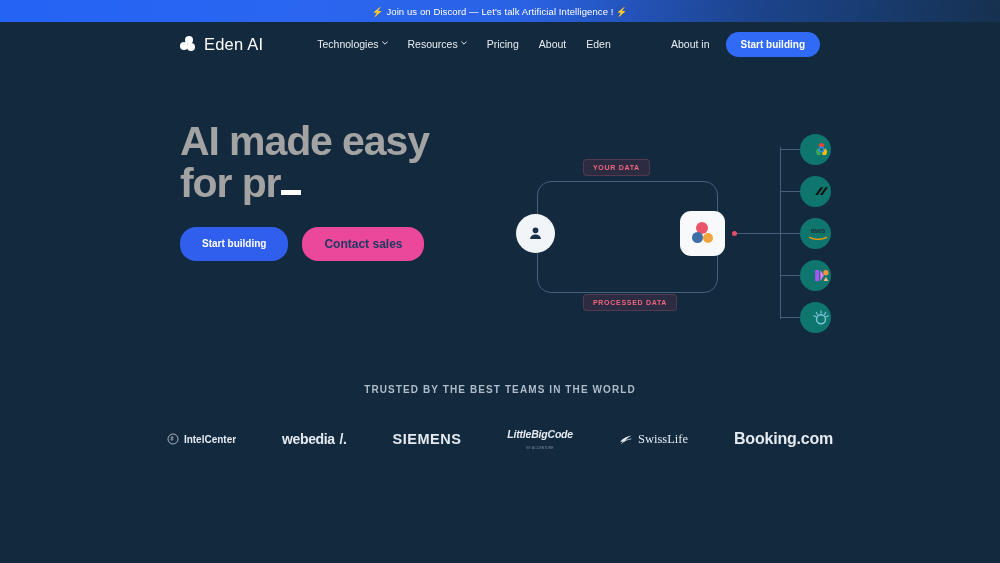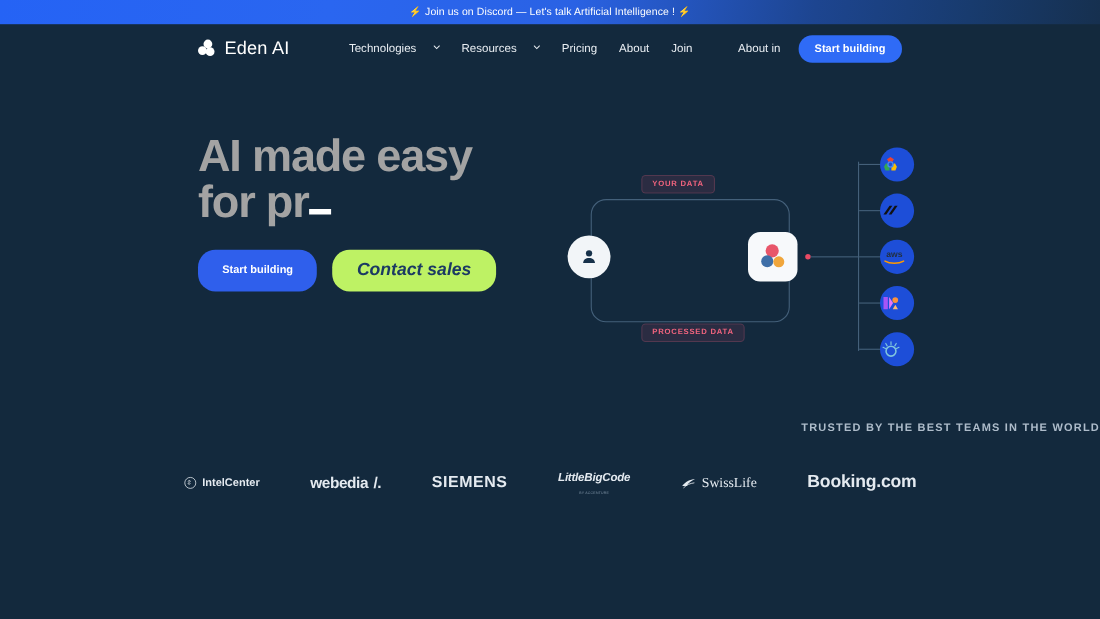--- a/index.html
+++ b/index.html
@@ -33,21 +33,21 @@
   .logo-mark{ width:17px; height:17px; position:relative; }
   .logo-mark i{ position:absolute; border-radius:50%; background:#ffffff; display:block; }
   .logo-mark i:nth-child(1){ width:8px;height:8px; left:4.5px; top:0; }
   .logo-mark i:nth-child(2){ width:8px;height:8px; left:0; top:6px; }
   .logo-mark i:nth-child(3){ width:8px;height:8px; left:7px; top:7px; }
   .logo-text{ color:#fff; font-size:16.5px; font-weight:400; letter-spacing:.2px; }
 
   .nav-links{ display:flex; align-items:center; gap:20px; margin-left:54px; }
   .nav-link{
     color:#e8edf2; font-size:10.5px; cursor:pointer;
-    display:flex; align-items:center; gap:15px; white-space:nowrap;
+    display:flex; align-items:center; gap:3px; white-space:nowrap;
   }
   .chev{ display:inline-block; width:6px; height:6px; position:relative; top:-1px; }
   .chev svg{ display:block; }
 
   .nav-right{ margin-left:auto; display:flex; align-items:center; gap:16px; }
   .signin{ color:#e8edf2; font-size:10.5px; cursor:pointer; }
   .btn-start-nav{
     background:#2f6bf6; color:#fff; font-size:10px; font-weight:600;
     border:none; border-radius:14px; padding:7px 15px; cursor:pointer;
     white-space:nowrap;
@@ -68,22 +68,22 @@
   }
   .hero-sub{
     color:#cfd9e3; font-size:10px; margin-top:23px; letter-spacing:.05px;
   }
   .hero-btns{ display:flex; gap:14px; margin-top:22px; }
   .btn-primary{
     background:#2f5fec; color:#ffffff; font-size:10px; font-weight:600;
     border:none; border-radius:16px; padding:10px 22px; cursor:pointer;
   }
   .btn-secondary{
-    background:#bef264; color:#1c3a63; font-size:16px; font-weight:600;
-    border:none; border-radius:16px; padding:10px 22px; cursor:pointer;font-style:italic;
+    background:#ec4899; color:#1c3a63; font-size:12px; font-weight:600;
+    border:none; border-radius:16px; padding:10px 22px; cursor:pointer;
   }
   .nocredit{ color:#b9c6d4; font-size:7.5px; margin-top:18px; }
 
   
   .diagram{ position:relative; width:360px; height:200px; margin-top:8px; }
   .diag-label{
     position:absolute; font-size:7px; font-weight:700; letter-spacing:.7px;
     color:#f2647e; background:rgba(210,70,100,.13);
     border:1px solid rgba(226,96,126,.22);
     padding:4px 9px; border-radius:4px; white-space:nowrap;
@@ -115,28 +115,28 @@
   .dot-red{
     position:absolute; width:5px; height:5px; border-radius:50%;
     background:#e94a64; left:222px; top:102px;
   }
   .h-main{ left:227px; top:104px; width:44px; height:1.2px; }
   .v-bus{ left:270px; top:18px; width:1.2px; height:172px; }
   .branch{ position:absolute; background:#44607a; height:1.2px; width:20px; left:271px; }
 
   .prov{
     position:absolute; left:290px; width:31px; height:31px; border-radius:50%;
-    background:#1d4ed8; display:flex; align-items:center; justify-content:flex-start;
+    background:#0f766e; display:flex; align-items:center; justify-content:flex-end;
     overflow:hidden;
   }
 
   
   .trusted{ margin-top:55px; text-align:center; }
   .trusted-title{
-    color:#aebcca; font-size:10px; font-weight:600; letter-spacing:1.1px;text-align:right;
+    color:#aebcca; font-size:10px; font-weight:600; letter-spacing:1.1px;
   }
   .logos{
     display:flex; align-items:center; justify-content:center;
     gap:46px; margin-top:33px; padding:0 100px;
   }
   .logo-item{ display:flex; align-items:center; gap:5px; color:#e4eaf0; }
   .li-intel{ font-size:10px; font-weight:600; }
   .li-webedia{ font-size:14px; font-weight:800; letter-spacing:-.4px; }
   .li-siemens{ font-size:14.5px; font-weight:700; letter-spacing:.5px;justify-content:flex-end; }
   .li-lbc{ display:flex; flex-direction:column; align-items:center; }
@@ -183,21 +183,21 @@
           </svg>
       </span>
     </div>
     <div class="nav-link">
       <span>Pricing</span>
     </div>
     <div class="nav-link">
       <span>About</span>
     </div>
     <div class="nav-link">
-      <span>Join</span>
+      <span>Eden</span>
     </div>
   </div>
 
   <div class="nav-right">
     <span class="signin">About in</span>
     <button class="btn-start-nav">Start building</button>
   </div>
 </div>
 
 <div class="hero">

